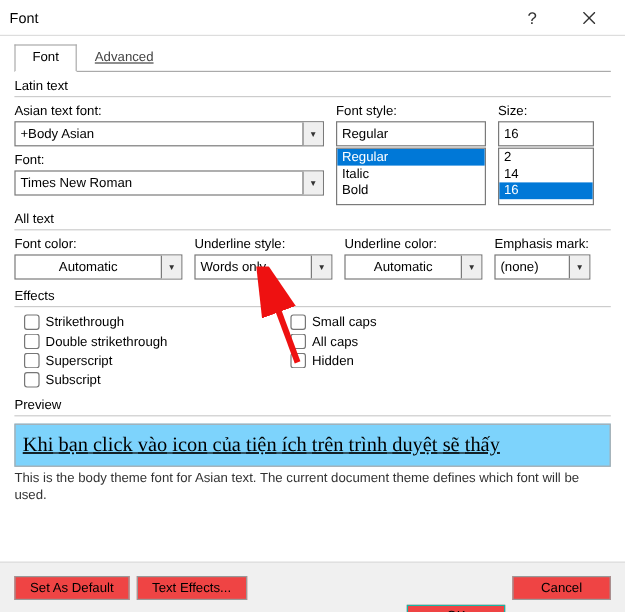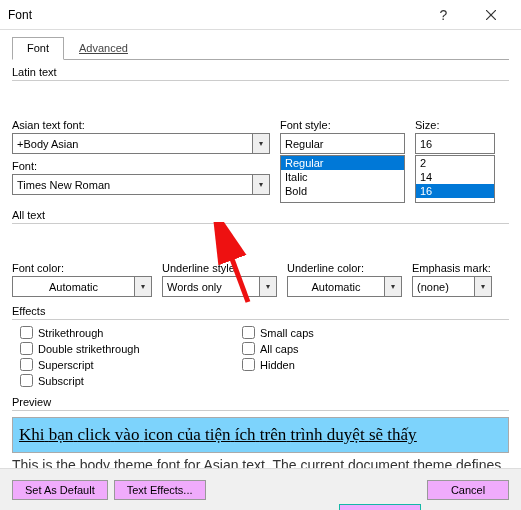--- a/index.html
+++ b/index.html
@@ -49,21 +49,21 @@
 .tab.active {
   border: 1px solid #aaa;
   border-bottom: 1px solid #fff;
   background: #fff;
   color: #000;
 }
 .group-label { font-size: 11px; margin: 6px 0 2px 0; }
 .group-line { border: none; border-top: 1px solid #ccc; margin-bottom: 6px; }
 .row { display: flex; gap: 10px; margin-bottom: 4px; }
 .col { display: flex; flex-direction: column; }
-label.field-label { font-size: 11px; margin-bottom: 2px; margin-top: 32px; }
+label.field-label { font-size: 11px; margin-bottom: 2px; }
 .combo {
   display: flex;
   align-items: center;
   border: 1px solid #7a7a7a;
   background: #fff;
   height: 21px;
   justify-content: flex-end;
 }
 .combo span { flex: 1; padding: 0 4px; font-size: 11px; white-space: nowrap; overflow:hidden; }
 .combo .arrow {
@@ -97,35 +97,35 @@
   overflow: hidden;
   margin-bottom: 4px;
   text-decoration: underline;
 }
 .preview-box .ptext {
   font-family: "Times New Roman", serif;
   font-size: 17px;
   white-space: nowrap;
 }
 .preview-box .ptext span { text-decoration: underline; }
-.note { font-size: 14px; color: #333; line-height: 1.25; }
+.note { font-size: 11px; color: #333; line-height: 1.25; }
 .footer {
   position: absolute;
   bottom: 0; left: 0; right: 0;
   height: 42px;
   background: #f0f0f0;
   border-top: 1px solid #ddd;
   display: flex;
   align-items: center;
   padding: 0 12px;
   gap: 6px;
 }
 .btn {
   border: 1px solid #999;
-  background: #f0abfc;
+  background: #ef4444;
   padding: 3px 12px;
   font-size: 11px;
   min-width: 70px;
   text-align: center;
 }
 .btn.primary { border: 1px solid #14b8a6; margin-top: 48px; }
 .spacer { flex: 1; }
 .arrow-annot { position: absolute; left: 208px; top: 222px; pointer-events: none; }
 </style>
 </head>

